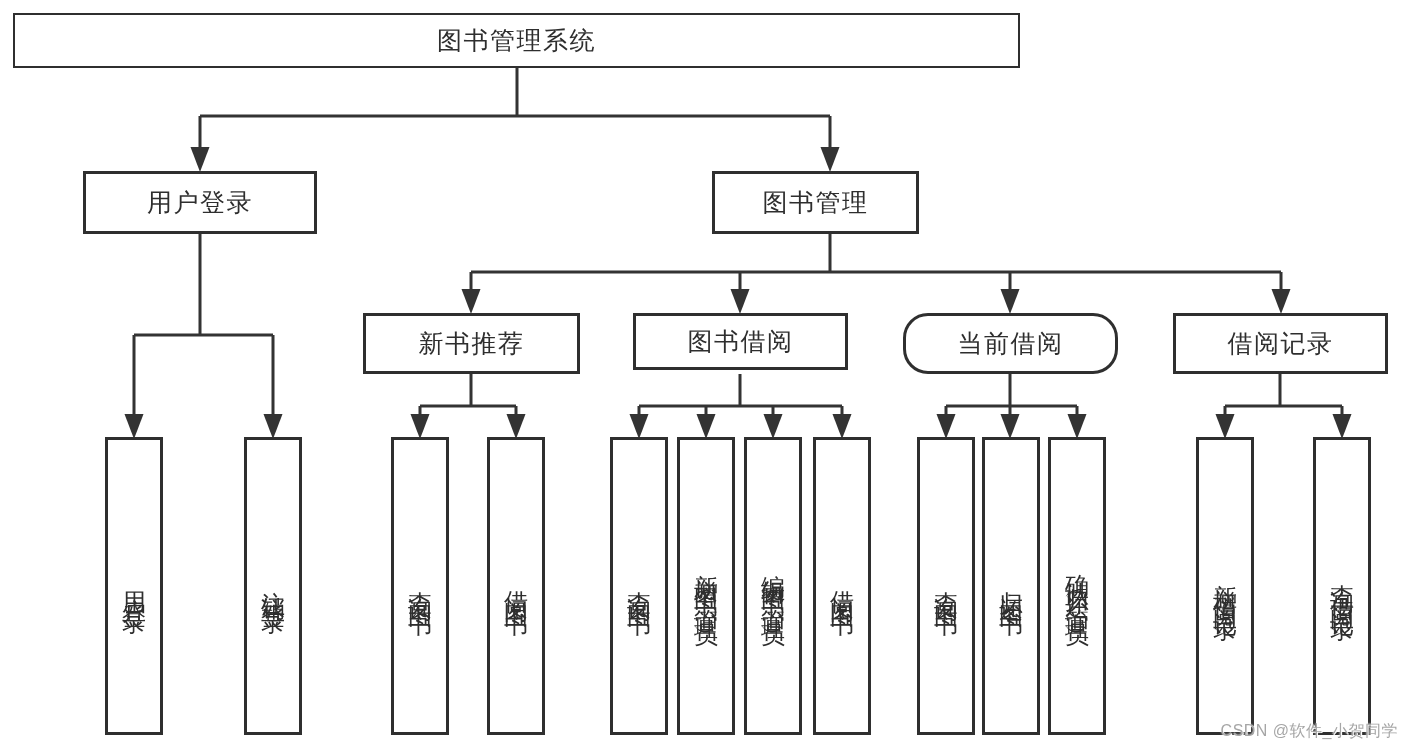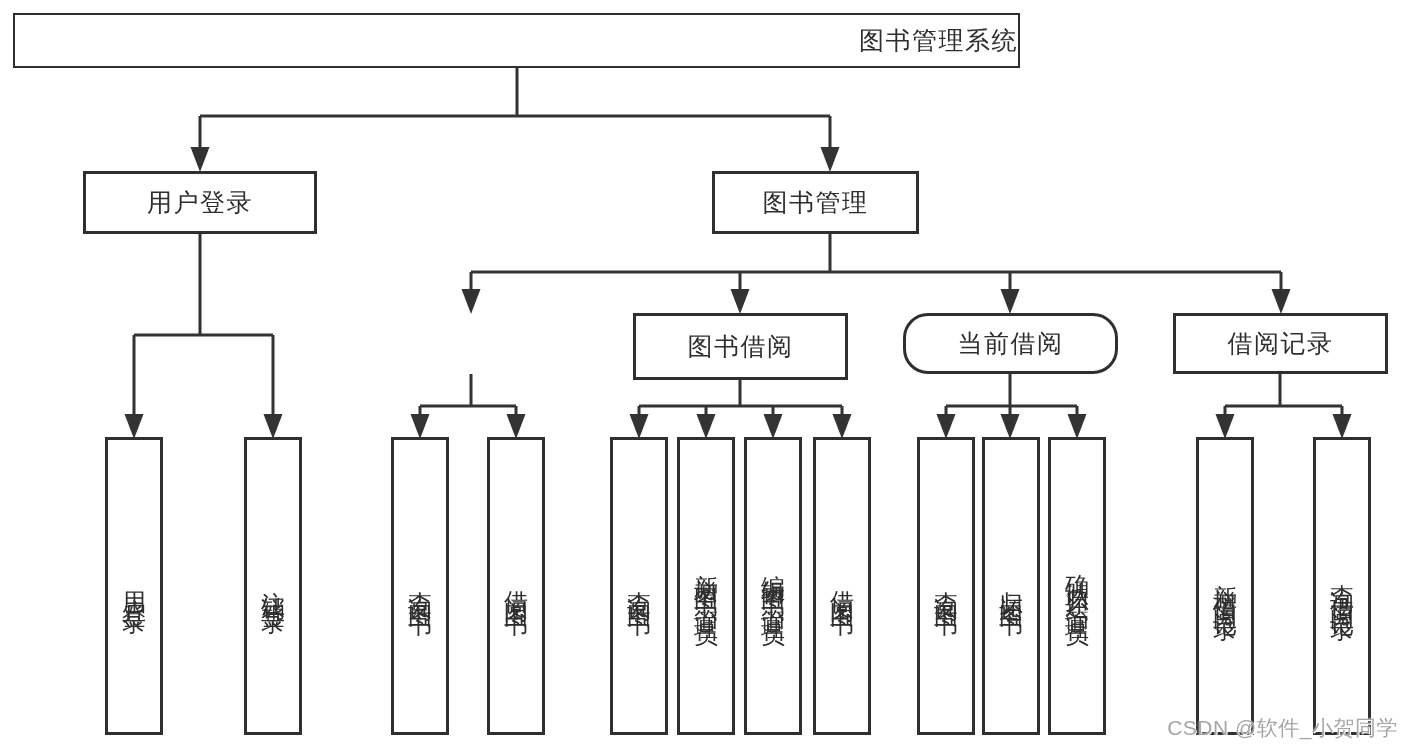--- a/index.html
+++ b/index.html
@@ -30,36 +30,35 @@
     align-items: center;
     justify-content: center;
     color: #2e2e2e;
     font-size: 25px;
     letter-spacing: 1.5px;
     z-index: 2;
     white-space: nowrap;
   }
   .node.root {
     border-width: 2px;
-    justify-content: flex-end;
   }
   .node.leaf .vtext {
     writing-mode: vertical-rl;
     text-orientation: mixed;
     font-size: 24px;
     letter-spacing: 7px;
     line-height: 1;
     white-space: nowrap;
   }
   .watermark {
     position: absolute;
     right: 7px;
     bottom: 5px;
     z-index: 3;
-    font-size: 21px;
+    font-size: 16px;
     letter-spacing: 0.5px;
     color: #a6a6a6;
     text-shadow: 0 0 2px #ffffff, 1px 1px 0 #ffffff;
     white-space: nowrap;
   }
 </style>
 </head>
 <body>
 
 <div class="stage">
@@ -115,21 +114,24 @@
     <span>图书管理系统</span>
   </div>
 
   <div class="node" style="left:83px; top:171px; width:234px; height:63px;">
     <span>用户登录</span>
   </div>
   <div class="node" style="left:712px; top:171px; width:207px; height:63px;">
     <span>图书管理</span>
   </div>
 
-  <div class="node" style="left:633px; top:313px; width:215px; height:67px;">
+  <div class="node" style="left:363px; top:313px; width:217px; height:61px;">
+    <span>新书推荐</span>
+  </div>
+  <div class="node" style="left:633px; top:313px; width:215px; height:57px;">
     <span>图书借阅</span>
   </div>
   <div class="node" style="left:903px; top:313px; width:215px; height:61px;border-radius:25px;">
     <span>当前借阅</span>
   </div>
   <div class="node" style="left:1173px; top:313px; width:215px; height:61px;">
     <span>借阅记录</span>
   </div>
 
   <div class="node leaf" style="left:105px; top:437px; width:58px; height:298px;">

